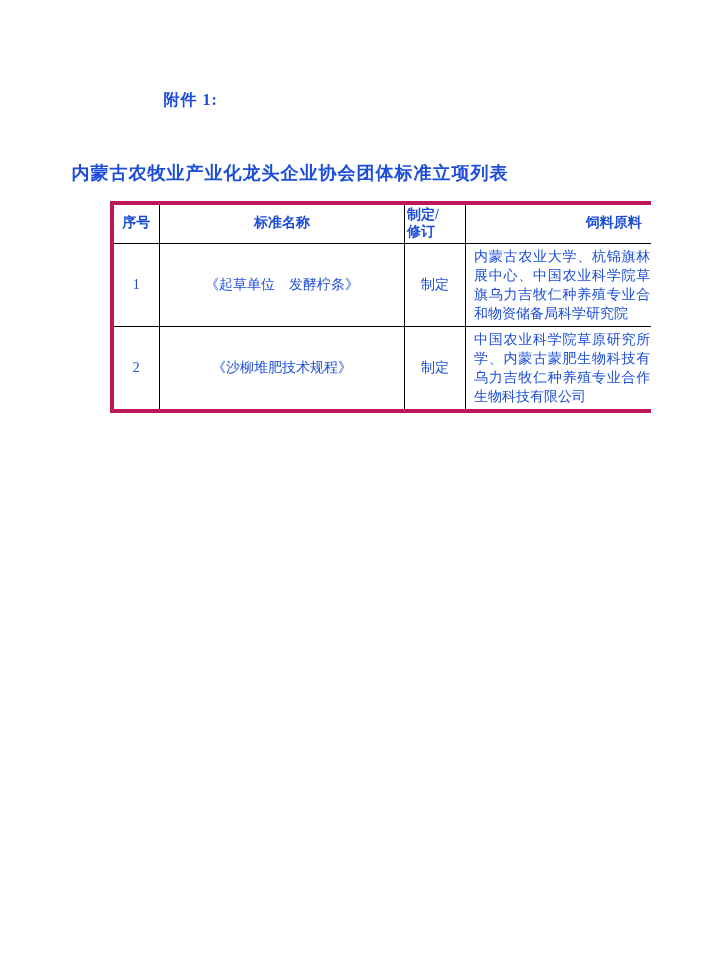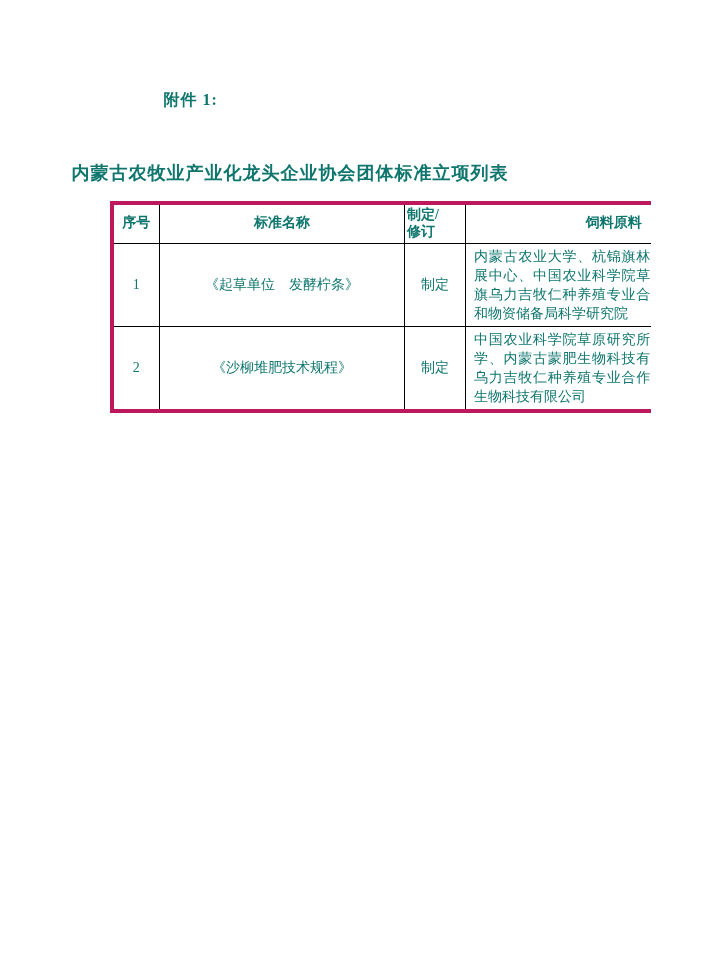--- a/index.html
+++ b/index.html
@@ -3,21 +3,21 @@
 <meta charset="utf-8">
 <style>
   * { margin: 0; padding: 0; box-sizing: border-box; }
   html, body { background: #ffffff; }
   .page {
     position: relative;
     width: 579px;
     height: 974px;
     margin: 0 auto;
     background: #ffffff;
-    color: #0f766e;
+    color: #1d4ed8;
     font-family: "Liberation Serif", "DejaVu Serif", serif;
     overflow: hidden;
   }
   .attachment-label {
     position: absolute;
     left: 92px;
     top: 90px;
     font-size: 16px;
     font-weight: 700;
     letter-spacing: 1px;

